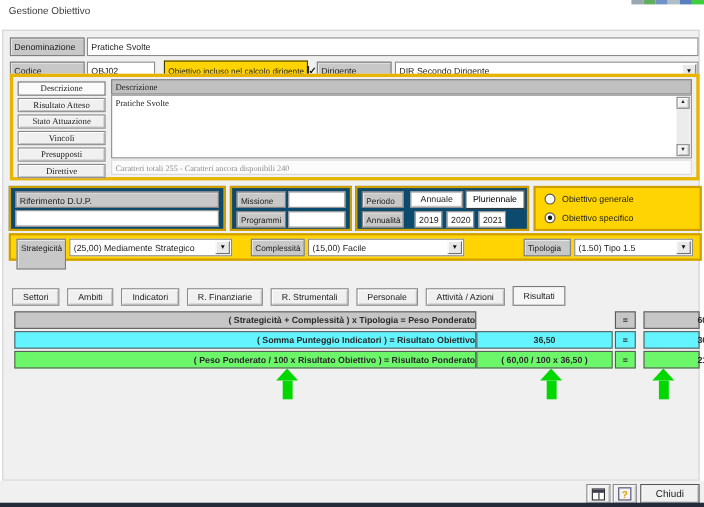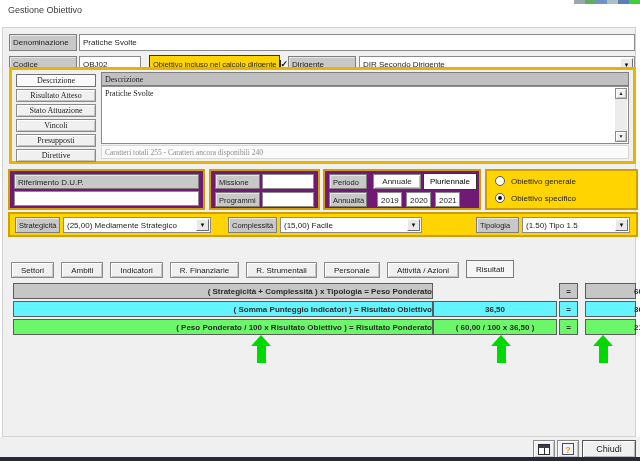--- a/index.html
+++ b/index.html
@@ -32,21 +32,21 @@
                background:#e9e9e9; border:1px solid; border-color:#fdfdfd #6f6f6f #6f6f6f #fdfdfd;
                display:flex; align-items:center; justify-content:center; font-size:6px; color:#111; }
 
   
   .btn3d { background:#f0f0f0; border:1px solid #8a8a8a;
            box-shadow:inset 1px 1px 0 #ffffff, inset -1px -1px 0 #c4c4c4;
            font-size:8px; color:#1d1d1d; display:flex; align-items:center; justify-content:center; }
 
   
   .gold-box { background:#ffd400; border:1px solid #3c3c00; }
-  .gold-panel { border:2px solid #cf9f00; background:#701a75; }
+  .gold-panel { border:2px solid #cf9f00; background:#0c4a6e; }
   .gold-fill { border:2px solid #cf9f00; background:#ffd400; }
 
   
   .cb { width:10px; height:10px; background:#fff; border:1px solid #222; position:relative; }
   .cb.checked::after { content:"\2713"; position:absolute; left:0px; top:-2px; font-size:9px; color:#111; font-weight:bold; }
 
   
   .radio { width:10px; height:10px; border-radius:50%; background:#fff; border:1px solid #555; position:relative; }
   .radio.checked::after { content:""; position:absolute; left:2px; top:2px; width:4px; height:4px;
                           border-radius:50%; background:#111; }
@@ -178,21 +178,21 @@
       <span class="radio"></span>
       <span>Obiettivo generale</span>
     </div>
     <div class="abs radio-row" style="left:8px;top:22px">
       <span class="radio checked"></span>
       <span>Obiettivo specifico</span>
     </div>
   </div>
 
   <div class="abs gold-fill" style="left:5px;top:184px;width:630px;height:25px">
-    <div class="abs glabel small-lbl" style="left:5px;top:3px;width:45px;height:16px">Strategicità</div>
+    <div class="abs glabel small-lbl" style="left:5px;top:3px;width:45px;height:28px">Strategicità</div>
     <div class="abs dd" style="left:53px;top:3px;width:148px;height:16px">
       <div class="val">(25,00) Mediamente Strategico</div>
       <div class="arrow">▼</div>
     </div>
     <div class="abs glabel small-lbl" style="left:218px;top:3px;width:49px;height:16px">Complessità</div>
     <div class="abs dd" style="left:270px;top:3px;width:142px;height:16px">
       <div class="val">(15,00) Facile</div>
       <div class="arrow">▼</div>
     </div>
     <div class="abs glabel small-lbl" style="left:466px;top:3px;width:43px;height:16px">Tipologia</div>

